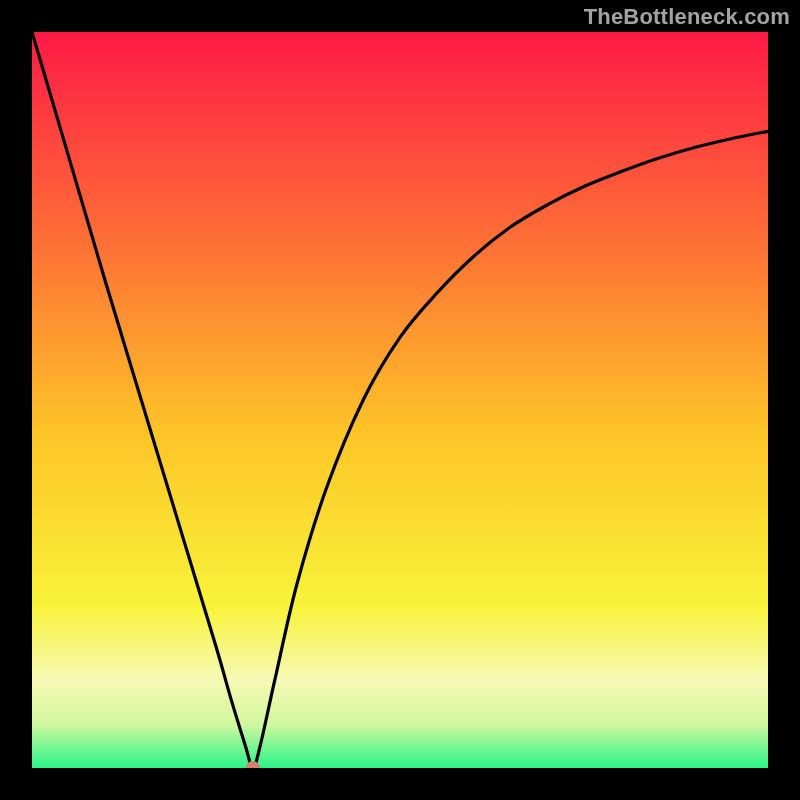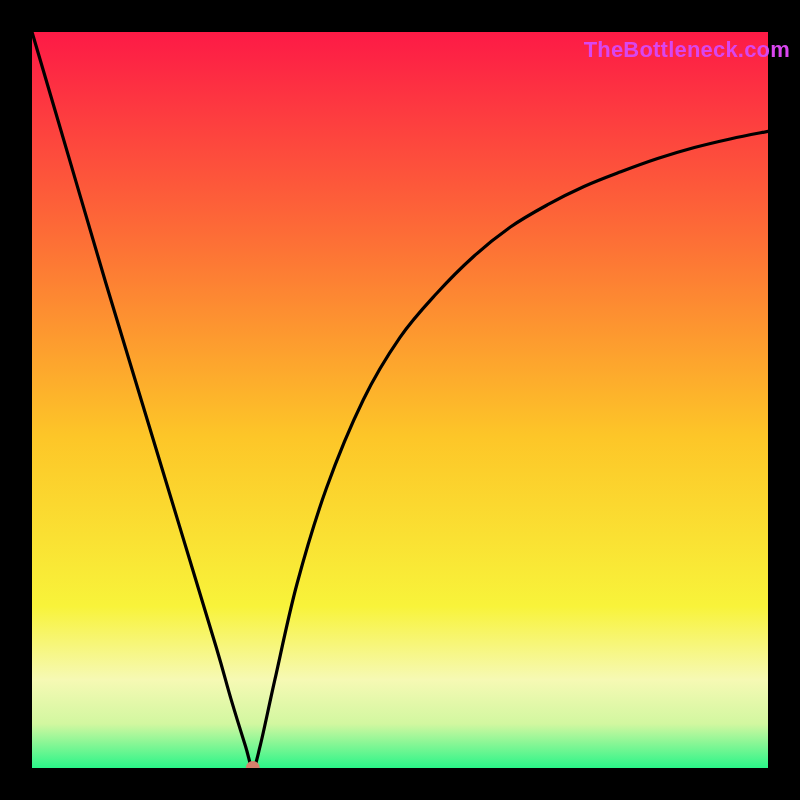--- a/index.html
+++ b/index.html
@@ -14,26 +14,25 @@
   .frame {
     position: relative;
     width: 800px;
     height: 800px;
     background: #000;
   }
   .watermark {
     position: absolute;
     top: 4px;
     right: 10px;
-    color: #d946ef;
+    color: #a3a3a3;
     font-size: 22px;
     font-weight: 600;
     letter-spacing: 0.2px;
     z-index: 10;
-    margin-top: 33px;
   }
   
   .plot-outer {
     position: absolute;
     left: 32px;
     top: 32px;
     width: 736px;
     height: 736px;
     background: #000;
   }

